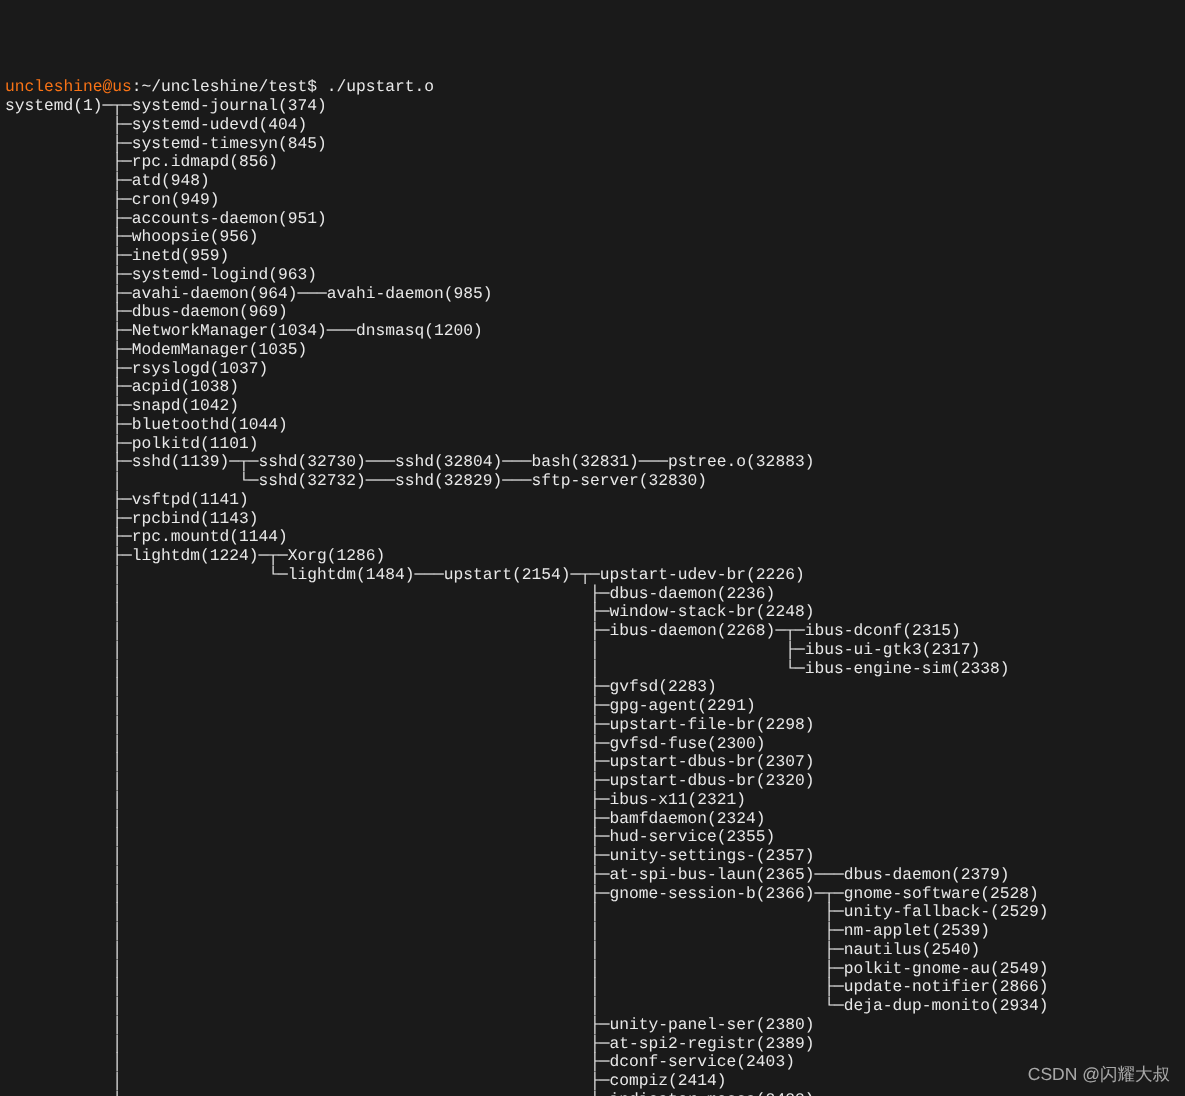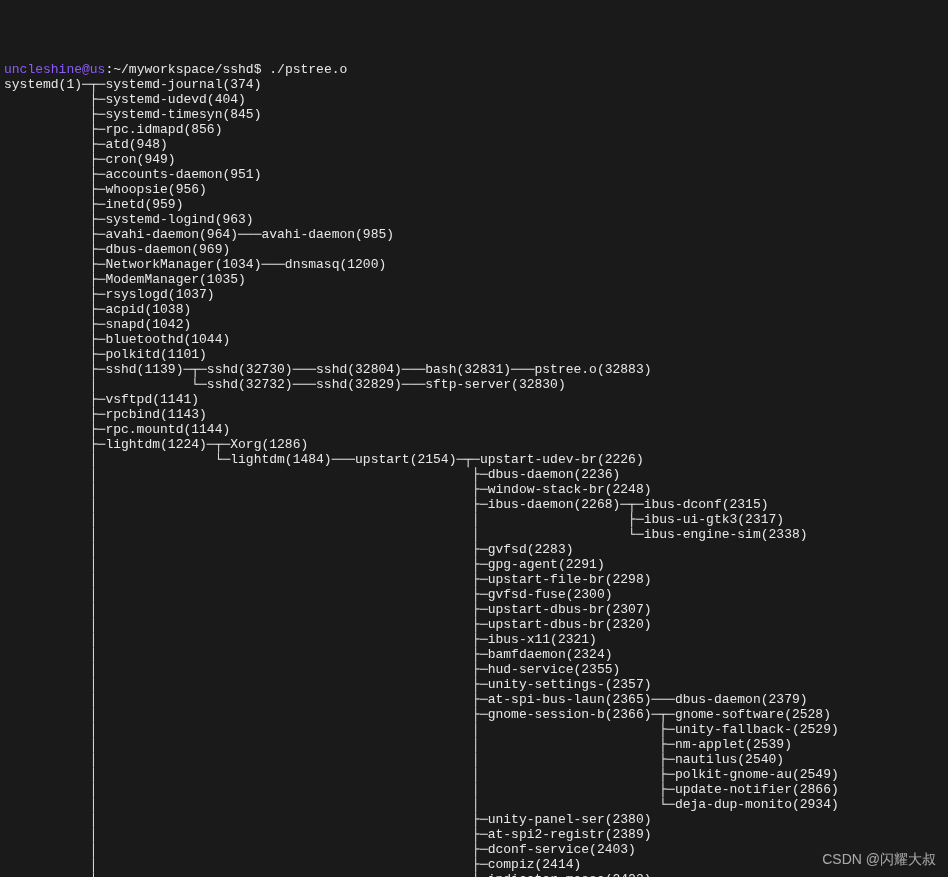--- a/index.html
+++ b/index.html
@@ -10,38 +10,38 @@
     font-family: "Courier New", Consolas, monospace;
     font-size: 13px;
     line-height: 15px;
     white-space: pre;
     width: 948px;
     height: 877px;
     box-sizing: border-box;
     overflow: hidden;
     position: relative;
   }
-  .prompt-user { color: #8b5cf6; text-align: center; }
+  .prompt-user { color: #f97316; text-align: center; }
   .watermark {
     position: absolute;
     right: 12px;
     bottom: 10px;
     color: #e5e5e5;
     font-family: Arial, sans-serif;
     font-size: 14px;
     opacity: 0.7;
     white-space: nowrap;
   }
 </style>
 </head>
 <body>
 
 
 
-<span class="prompt-user">uncleshine@us</span><span>:</span><span>~/myworkspace/sshd</span><span>$</span> <span>./pstree.o</span>
+<span class="prompt-user">uncleshine@us</span><span>:</span><span>~/uncleshine/test</span><span>$</span> <span>./upstart.o</span>
 <div id="tree">systemd(1)─┬─systemd-journal(374)
            ├─systemd-udevd(404)
            ├─systemd-timesyn(845)
            ├─rpc.idmapd(856)
            ├─atd(948)
            ├─cron(949)
            ├─accounts-daemon(951)
            ├─whoopsie(956)
            ├─inetd(959)
            ├─systemd-logind(963)

